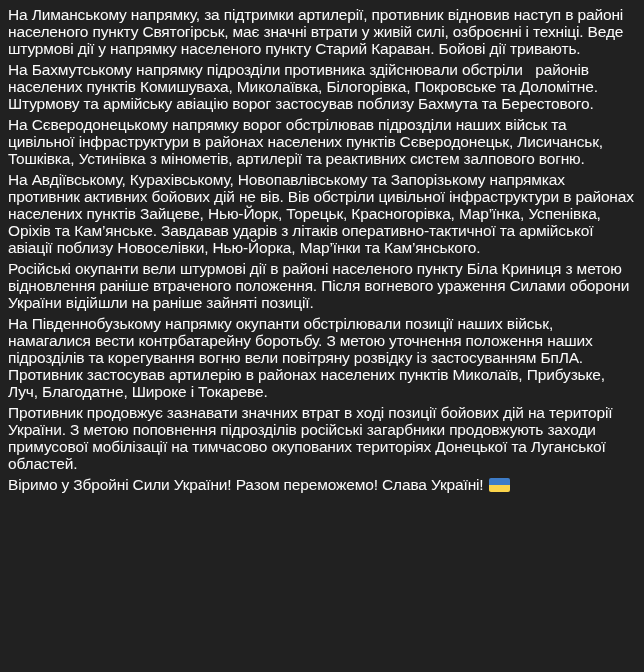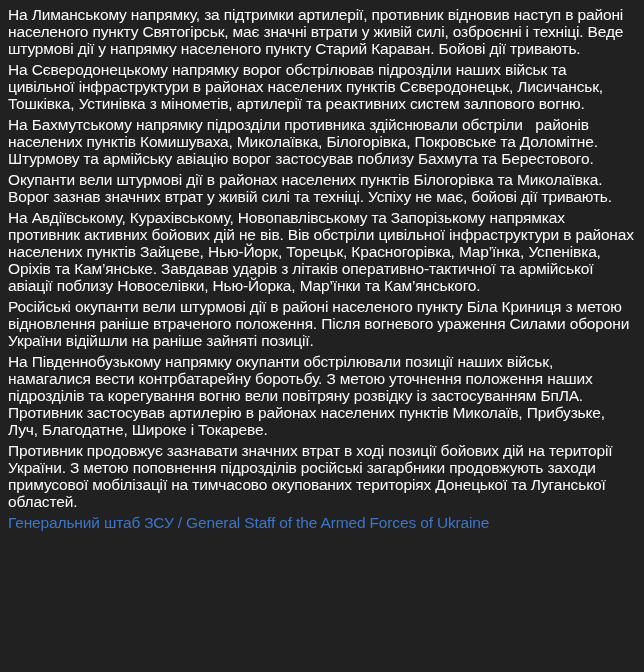--- a/index.html
+++ b/index.html
@@ -56,21 +56,20 @@
     color: #3b76c9;
     text-decoration: none;
     cursor: pointer;
   }
 </style>
 </head>
 <body>
 
 <div class="post">
   <p class="para">На Лиманському напрямку, за підтримки артилерії, противник відновив наступ в районі населеного пункту Святогірськ, має значні втрати у живій силі, озброєнні і техніці. Веде штурмові дії у напрямку населеного пункту Старий Караван. Бойові дії тривають.</p>
+  <p class="para">На Бахмутському напрямку підрозділи противника здійснювали обстріли   районів населених пунктів Комишуваха, Миколаївка, Білогорівка, Покровське та Доломітне. Штурмову та армійську авіацію ворог застосував поблизу Бахмута та Берестового.</p>
   <p class="para">На Сєверодонецькому напрямку ворог обстрілював підрозділи наших військ та цивільної інфраструктури в районах населених пунктів Сєверодонецьк, Лисичанськ, Тошківка, Устинівка з мінометів, артилерії та реактивних систем залпового вогню.</p>
-  <p class="para">На Бахмутському напрямку підрозділи противника здійснювали обстріли   районів населених пунктів Комишуваха, Миколаївка, Білогорівка, Покровське та Доломітне. Штурмову та армійську авіацію ворог застосував поблизу Бахмута та Берестового.</p>
-  <p class="para">Окупанти вели штурмові дії в районах населених пунктів Білогорівка та Миколаївка. Ворог зазнав значних втрат у живій силі та техніці. Успіху не має, бойові дії тривають.</p>
   <p class="para">На Авдіївському, Курахівському, Новопавлівському та Запорізькому напрямках противник активних бойових дій не вів. Вів обстріли цивільної інфраструктури в районах населених пунктів Зайцеве, Нью-Йорк, Торецьк, Красногорівка, Мар’їнка, Успенівка, Оріхів та Кам’янське. Завдавав ударів з літаків оперативно-тактичної та армійської авіації поблизу Новоселівки, Нью-Йорка, Мар’їнки та Кам’янського.</p>
   <p class="para">Російські окупанти вели штурмові дії в районі населеного пункту Біла Криниця з метою відновлення раніше втраченого положення. Після вогневого ураження Силами оборони України відійшли на раніше зайняті позиції.</p>
   <p class="para">На Південнобузькому напрямку окупанти обстрілювали позиції наших військ, намагалися вести контрбатарейну боротьбу. З метою уточнення положення наших підрозділів та корегування вогню вели повітряну розвідку із застосуванням БпЛА. Противник застосував артилерію в районах населених пунктів Миколаїв, Прибузьке, Луч, Благодатне, Широке і Токареве.</p>
   <p class="para">Противник продовжує зазнавати значних втрат в ході позиції бойових дій на території України. З метою поповнення підрозділів російські загарбники продовжують заходи примусової мобілізації на тимчасово окупованих територіях Донецької та Луганської областей.</p>
-  <a class="source-link" href="#">Генеральний штаб ЗСУ / General Staff of the Armed Forces of Ukraine</a>
+  <p class="para closing-line"><span>Віримо у Збройні Сили України! Разом переможемо! Слава Україні!</span><span class="flag"><span class="flag-top"></span><span class="flag-bottom"></span></span></p>
 </div>
 
 </body></html>

